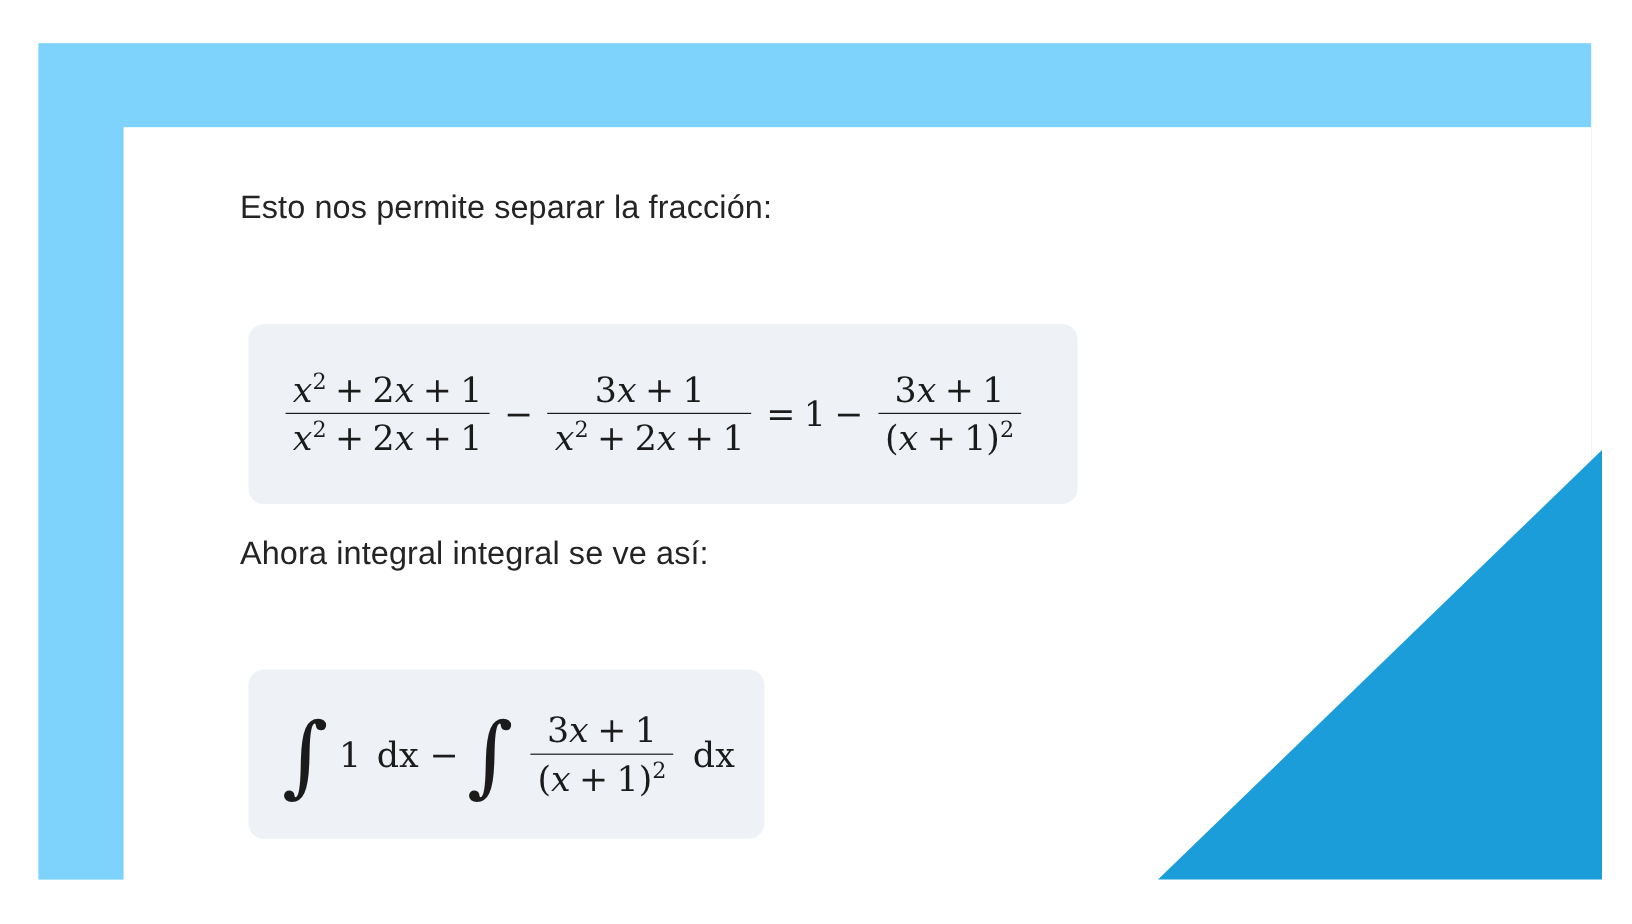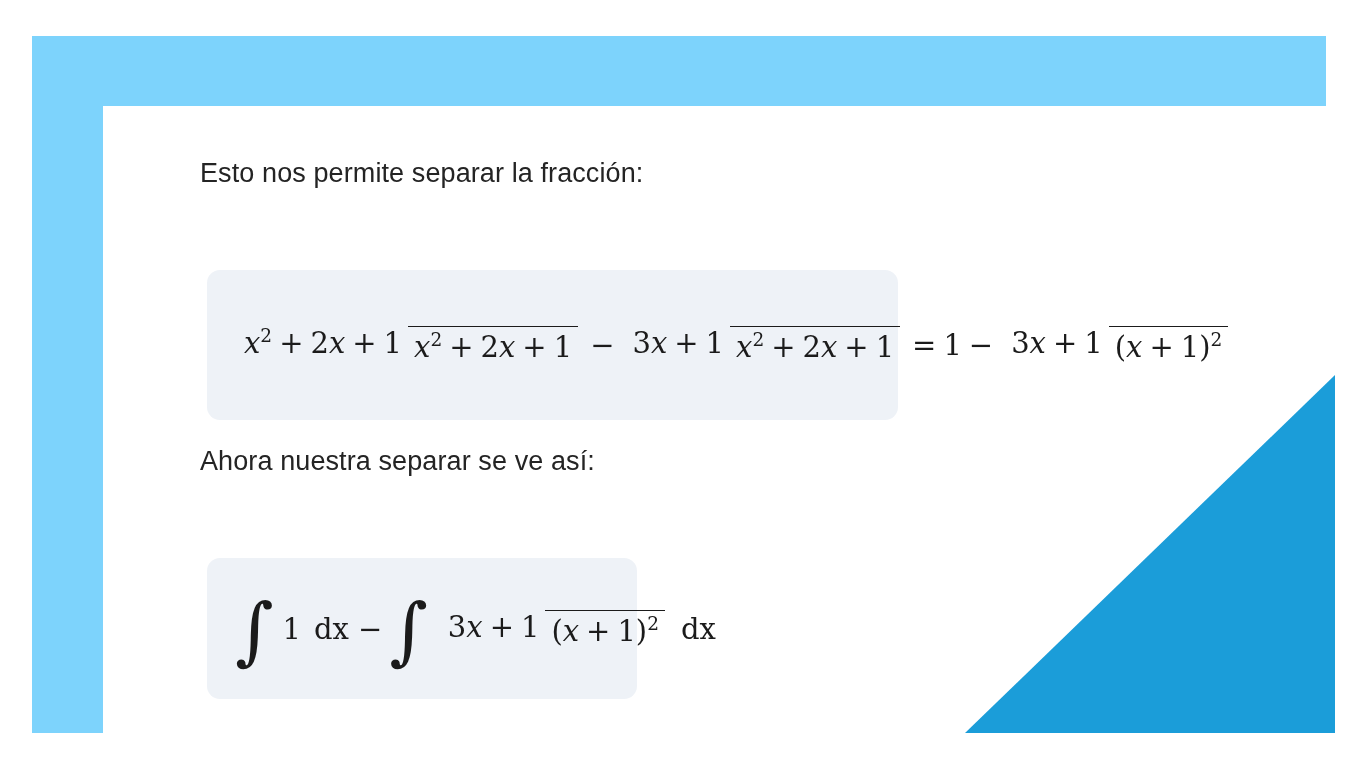--- a/index.html
+++ b/index.html
@@ -99,21 +99,21 @@
   }
   .mi { font-style: italic; }
   .mn { font-style: normal; }
   .mo {
     font-style: normal;
     margin: 0 7px;
   }
 
   .frac {
     display: inline-flex;
-    flex-direction: row;
+    flex-direction: column;
     align-items: center;
     vertical-align: middle;
     margin: 0 5px;
   }
   .frac .num {
     padding: 0 6px 3px 6px;
     line-height: 1.12;
   }
   .frac .den {
     padding: 4px 6px 0 6px;
@@ -173,21 +173,21 @@
           <span class="mo">−</span>
 
           <span class="frac">
             <span class="num"><span class="mn">3</span><span class="mi">x</span><span class="mo">+</span><span class="mn">1</span></span>
             <span class="den"><span class="mn">(</span><span class="mi">x</span><span class="mo">+</span><span class="mn">1)</span><sup class="exp">2</sup></span>
           </span>
 
         </div>
       </div>
 
-      <div id="line-2" class="body-text">Ahora nuestra separar se ve así:</div>
+      <div id="line-2" class="body-text">Ahora integral integral se ve así:</div>
 
       <div id="math-box-2" class="math-box">
         <div class="math">
 
           <span class="intsign">∫</span>
           <span class="mn lead-num">1</span>
           <span class="dx">dx</span>
 
           <span class="mo">−</span>
 

